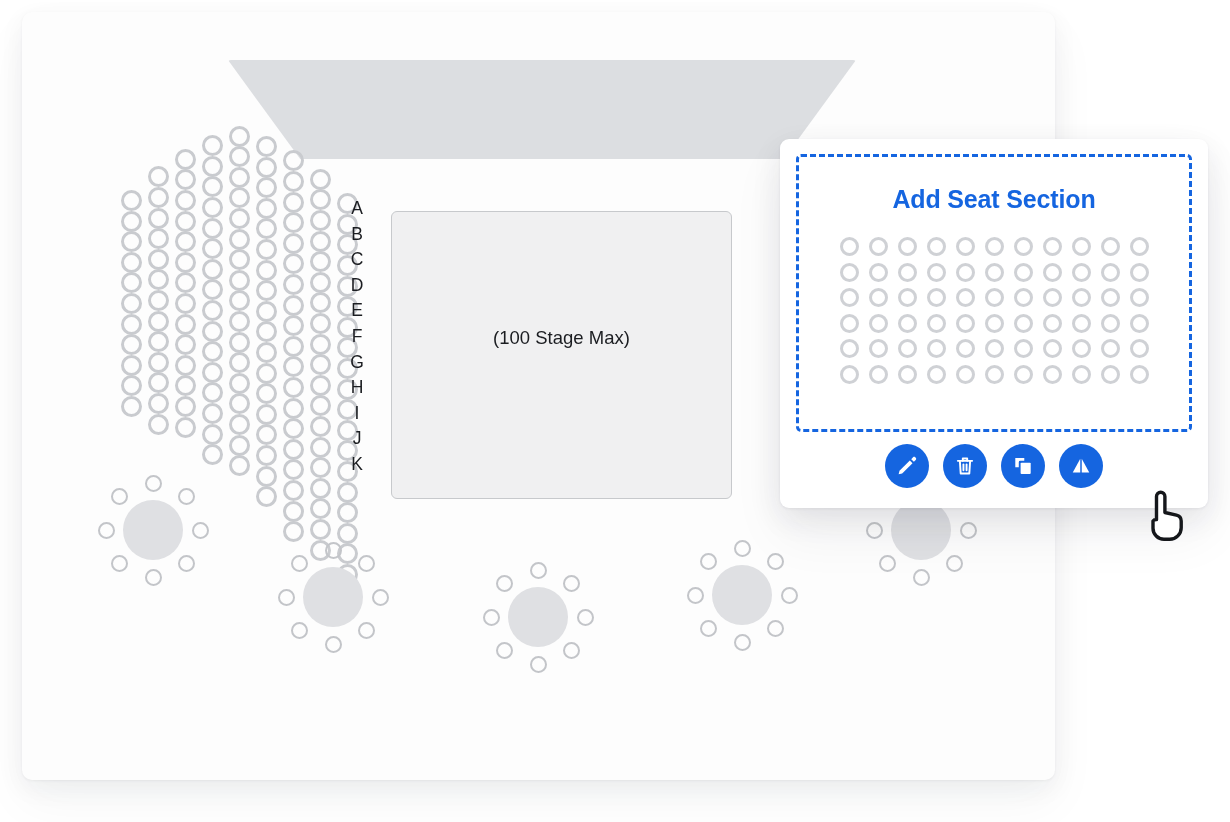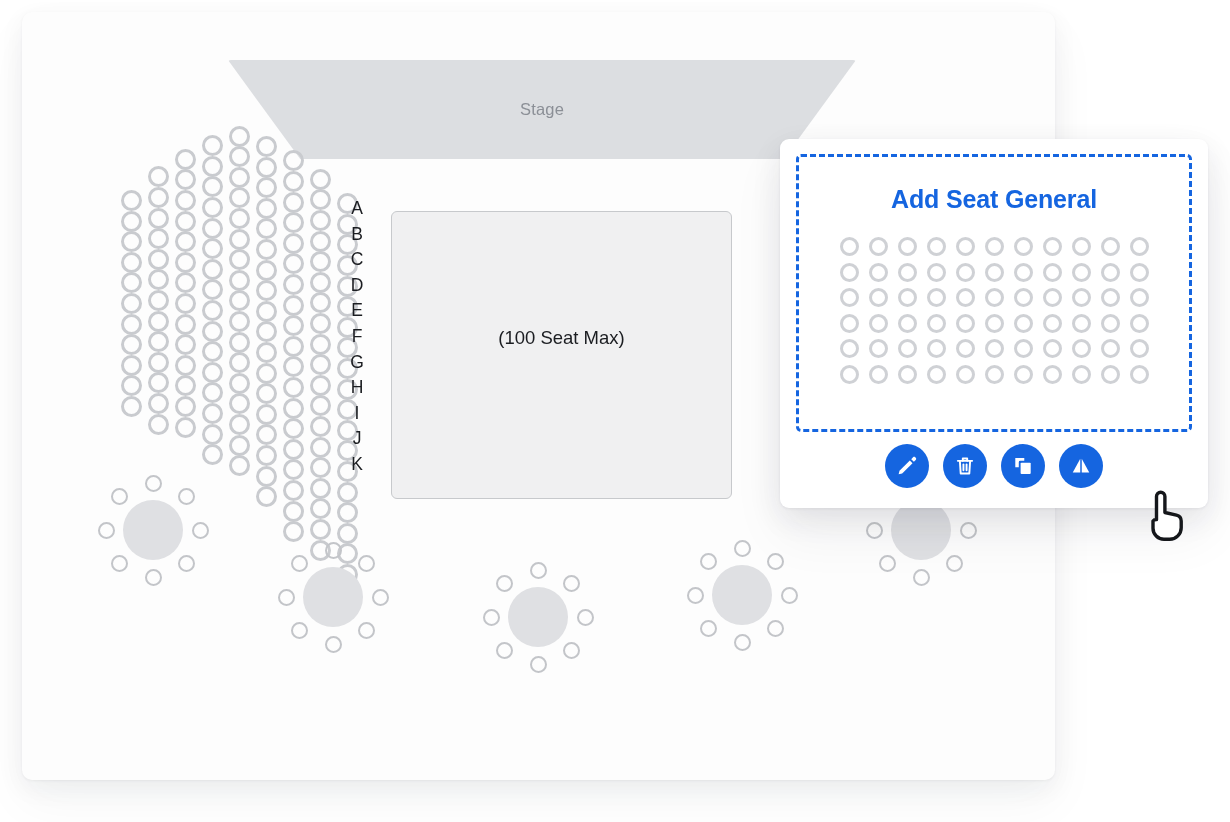--- a/index.html
+++ b/index.html
@@ -225,21 +225,20 @@
 </head>
 <body>
 
 <div id="root">
 
   <div id="canvas">
 
     <div id="stage-shape">
       <div class="trap"></div>
     </div>
-    <div id="stage-label">Stage</div>
 
     <div id="fan-section">
         <div class="fan-seat" style="left: 24px; top: 68px;"></div>
         <div class="fan-seat" style="left: 24px; top: 88.6px;"></div>
         <div class="fan-seat" style="left: 24px; top: 109.2px;"></div>
         <div class="fan-seat" style="left: 24px; top: 129.8px;"></div>
         <div class="fan-seat" style="left: 24px; top: 150.4px;"></div>
         <div class="fan-seat" style="left: 24px; top: 171px;"></div>
         <div class="fan-seat" style="left: 24px; top: 191.6px;"></div>
         <div class="fan-seat" style="left: 24px; top: 212.2px;"></div>
@@ -392,21 +391,21 @@
         <div class="rl">F</div>
         <div class="rl">G</div>
         <div class="rl">H</div>
         <div class="rl">I</div>
         <div class="rl">J</div>
         <div class="rl">K</div>
       </div>
 
     <div id="ga-box">
       <div id="ga-inner">
-        <div id="ga-sub">(100 Seat Max)</div>
+        <div id="ga-sub">(100 Stage Max)</div>
       </div>
     </div>
 
     <div id="tables-layer">
         <div class="table-group" style="left: 61px; top: 448px; width: 140px; height: 140px;">
           <div class="table-center" style="width: 60px; height: 60px; left: 40px; top: 40px;"></div>
           <div class="table-seat" style="left: 61.5px; top: 14.5px;"></div>
           <div class="table-seat" style="left: 94.734px; top: 28.266px;"></div>
           <div class="table-seat" style="left: 108.5px; top: 61.5px;"></div>
           <div class="table-seat" style="left: 94.734px; top: 94.734px;"></div>
@@ -460,21 +459,21 @@
           <div class="table-seat" style="left: 28.266px; top: 28.266px;"></div>
         </div>
       </div>
 
   </div>
 
   <div id="add-section-card">
 
     <div id="dashed-region"></div>
 
-    <div id="add-section-title">Add Seat General</div>
+    <div id="add-section-title">Add Seat Section</div>
 
     <div id="seat-grid">
         <div class="grid-seat"></div>
         <div class="grid-seat"></div>
         <div class="grid-seat"></div>
         <div class="grid-seat"></div>
         <div class="grid-seat"></div>
         <div class="grid-seat"></div>
         <div class="grid-seat"></div>
         <div class="grid-seat"></div>

